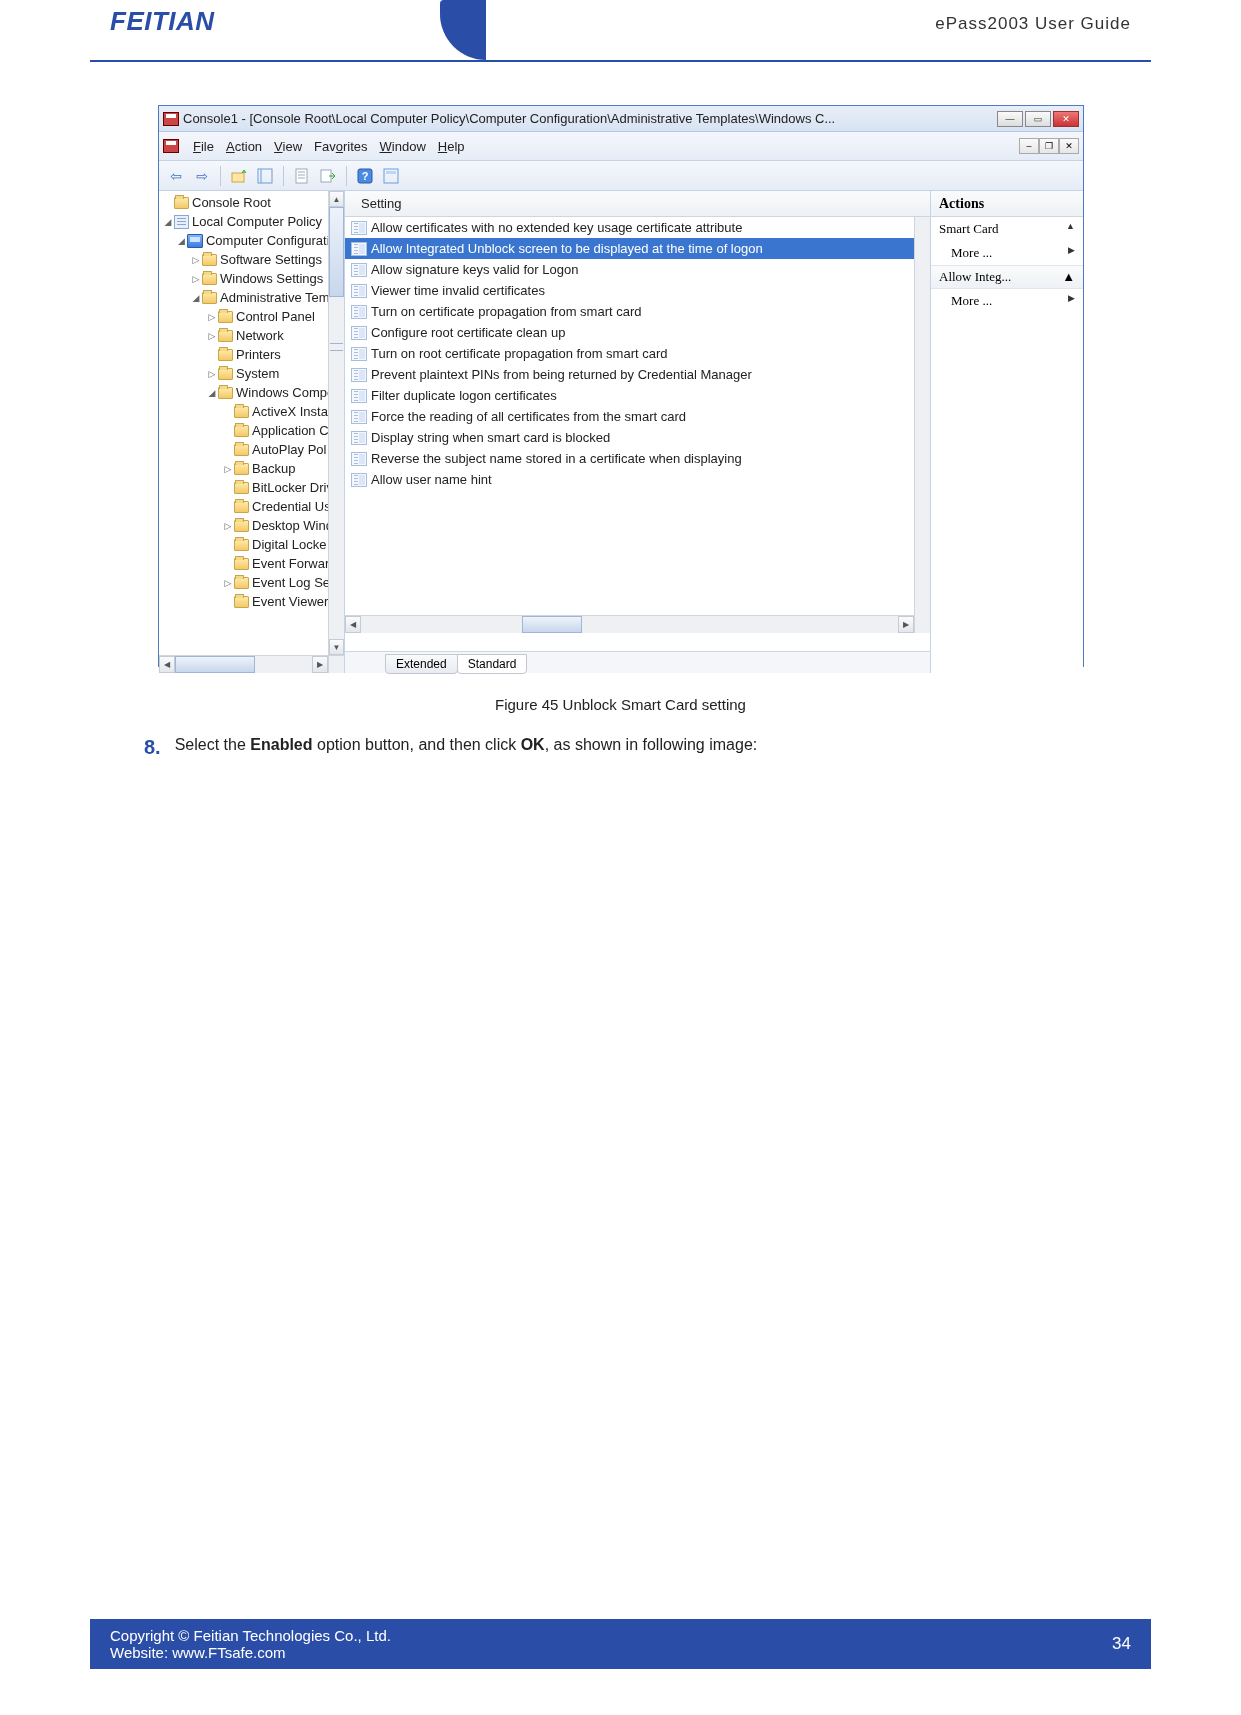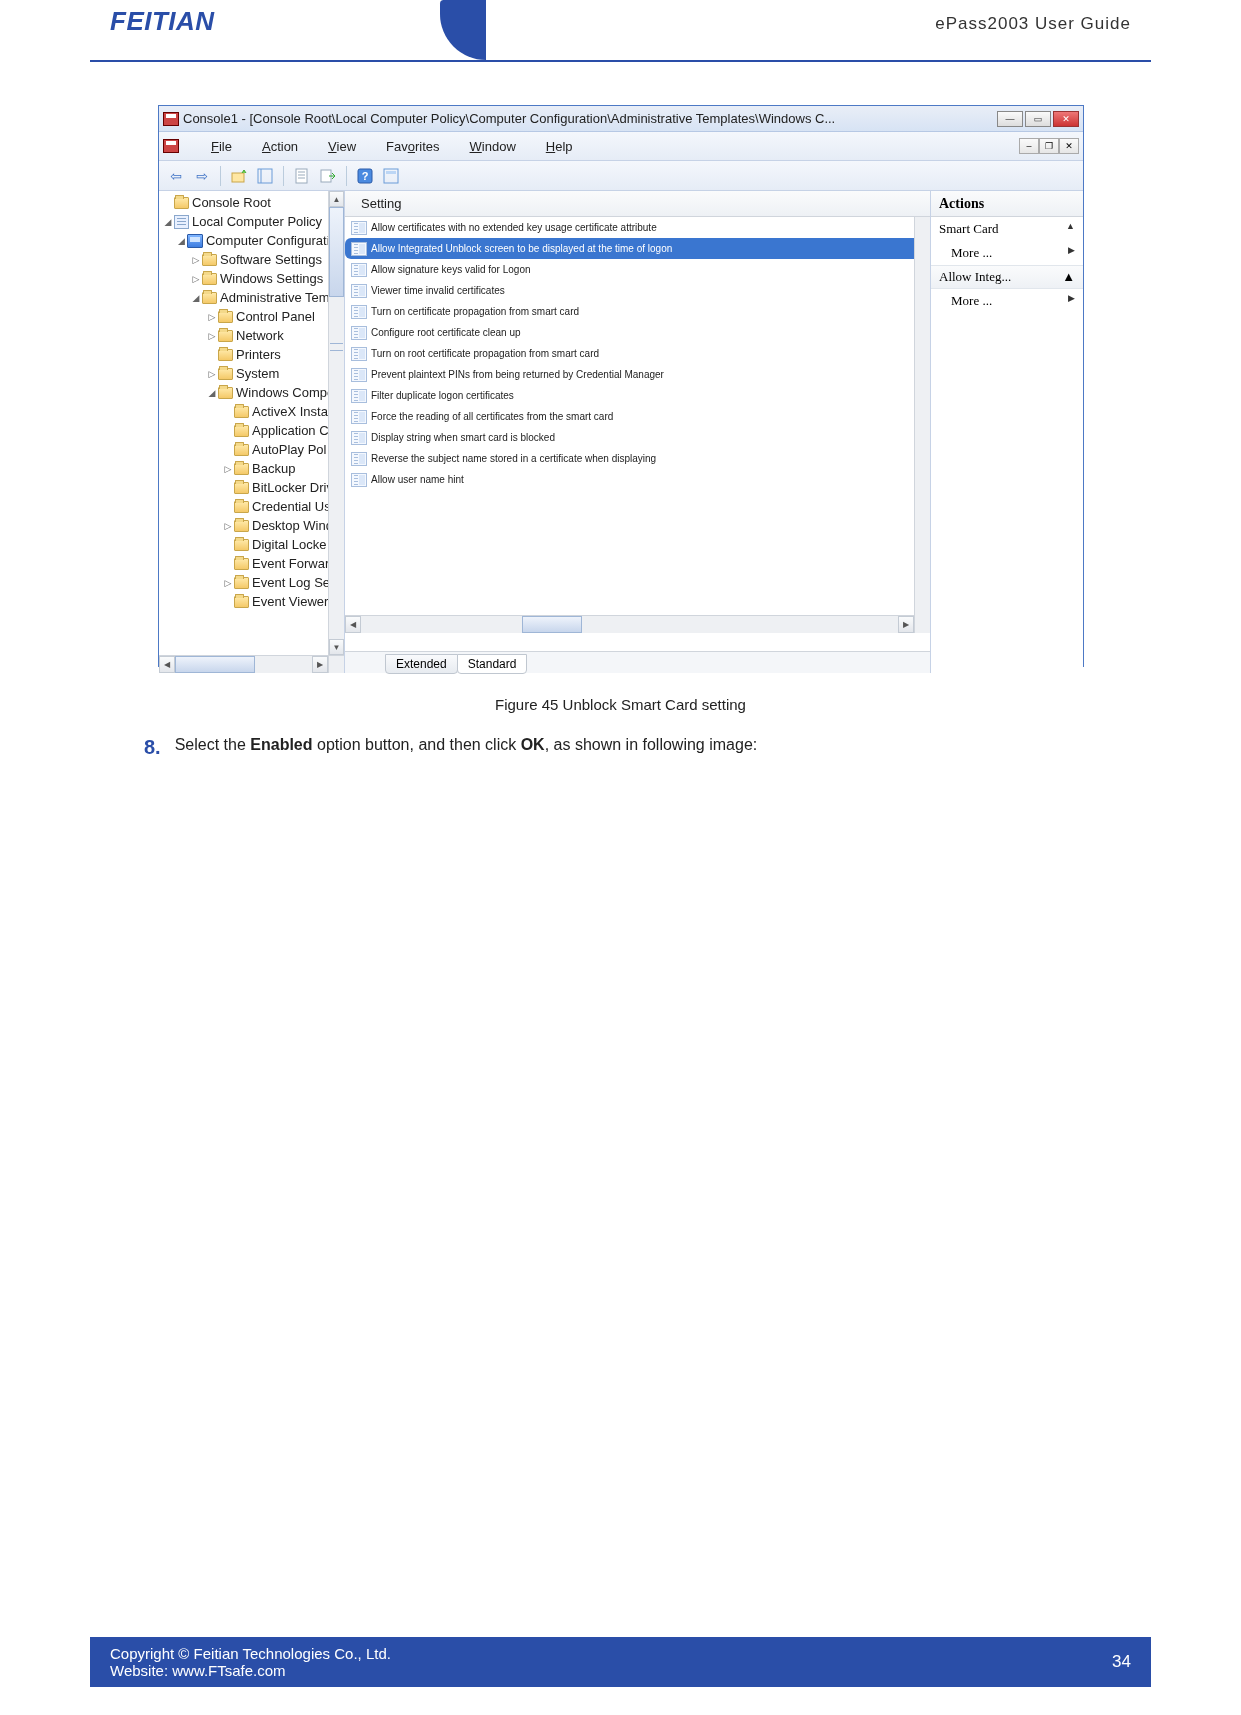--- a/index.html
+++ b/index.html
@@ -13,21 +13,21 @@
 
   .screenshot { position: absolute; left: 158px; top: 105px; width: 926px; height: 562px; border: 1px solid #4d79c5; background: #e9eef7; }
   .titlebar { height: 26px; display: flex; align-items: center; padding: 0 4px; background: linear-gradient(#e9eef7,#d7e3f4); border-bottom: 1px solid #b6c8e4; }
   .titlebar .ticon { width: 16px; height: 14px; margin-right: 4px; display:inline-block; background:#c44; border:1px solid #600; position:relative; }
   .titlebar .ticon::after { content:""; position:absolute; left:2px; top:1px; width:10px; height:4px; background:#fff; }
   .titlebar-text { font-size: 13px; color: #222; white-space: nowrap; overflow: hidden; text-overflow: ellipsis; flex:1; }
   .winbtns { display:flex; gap:2px; }
   .winbtn { width:26px; height:16px; border:1px solid #888; background:linear-gradient(#fafafa,#ddd); display:flex; align-items:center; justify-content:center; font-size:9px; color:#333; cursor:pointer; }
   .winbtn.close { background:linear-gradient(#e77,#c33); border-color:#933; color:#fff; }
 
-  .menubar { height: 24px; display: flex; align-items: center; padding: 14px 4px; background: linear-gradient(#f4f7fc,#e6ecf6); border-bottom: 1px solid #c6d2e6; gap: 30px; }
+  .menubar { height: 24px; display: flex; align-items: center; padding: 14px 4px; background: linear-gradient(#f4f7fc,#e6ecf6); border-bottom: 1px solid #c6d2e6; gap: 12px; }
   .menubar .ticon2 { width:16px; height:14px; background:#c44; border:1px solid #600; position:relative; margin-right:2px; }
   .menubar .ticon2::after { content:""; position:absolute; left:2px; top:1px; width:10px; height:4px; background:#fff; }
   .menuitem { font-size: 13px; color: #222; cursor: pointer; }
   .menuitem u { text-decoration: underline; }
   .menubar .childwin { margin-left:auto; display:flex; gap:0; }
   .childwin .cbtn { width:20px; height:16px; border:1px solid #aaa; background:linear-gradient(#fafafa,#e6e6e6); font-size:9px; display:flex; align-items:center; justify-content:center; cursor:pointer; }
 
   .toolbar { height: 30px; display: flex; align-items: center; padding: 0 6px; background: linear-gradient(#f4f7fc,#e6ecf6); border-bottom: 1px solid #c6d2e6; gap: 4px; }
   .tbtn { width:22px; height:22px; border:1px solid transparent; border-radius:2px; display:flex; align-items:center; justify-content:center; cursor:pointer; }
   .arrow { font-size:14px; color:#3a6fc4; }
@@ -52,21 +52,21 @@
   .treepane .vscroll .barmark{ position:absolute; left:1px; right:1px; top:152px; height:8px; border-top:1px solid #9fb6d6; border-bottom:1px solid #9fb6d6; }
   .treepane .hscroll { position:absolute; left:0; right:16px; bottom:0; height:18px; background:#eef0f3; border-top:1px solid #d0d5dc; display:flex; align-items:stretch; }
   .treepane .hscroll .lft,.treepane .hscroll .rgt{ width:16px; background:linear-gradient(#fafbfc,#e3e6eb); border:1px solid #c4cbd4; display:flex; align-items:center; justify-content:center; font-size:8px; color:#555; cursor:pointer; }
   .treepane .hscroll .htrack { flex:1; position:relative; }
   .treepane .hscroll .hthumb { position:absolute; top:0; bottom:0; left:0; width:80px; background:linear-gradient(#eef3fb,#c8d6ec); border:1px solid #9fb6d6; cursor:pointer; }
   .treepane .corner { position:absolute; right:0; bottom:0; width:16px; height:18px; background:#eef0f3; border-left:1px solid #d0d5dc; border-top:1px solid #d0d5dc; }
 
   .midpane { flex:1; display:flex; flex-direction:column; border-right:1px solid #c6d2e6; background:#fff; }
   .listhdr { height:26px; border-bottom:1px solid #d0d5dc; display:flex; align-items:center; padding-left:16px; font-size:13px; color:#222; background:linear-gradient(#fafbfc,#eef1f5); }
   .listbody { flex:1; position:relative; overflow:hidden; }
-  .lr { display:flex; align-items:center; height:21px; padding-left:6px; font-size:10px; color:#222; white-space:nowrap; cursor:pointer;border-radius:6px; }
+  .lr { display:flex; align-items:center; height:21px; padding-left:6px; font-size:13px; color:#222; white-space:nowrap; cursor:pointer; }
   .lr.sel { background:#3a76d0; color:#fff; }
   .lico { width:16px; height:14px; border:1px solid #a8bedd; margin-right:4px; flex:none; position:relative; background:#f4f8fe; }
   .lico::before { content:""; position:absolute; left:2px; top:1px; width:4px; height:10px; background:repeating-linear-gradient(#a8bedd 0 1px, transparent 1px 3px); }
   .lico::after { content:""; position:absolute; right:1px; top:1px; width:6px; height:10px; background:#dbe7f8; }
   .lr .nval { margin-left:auto; margin-right:6px; }
   .listbody .vscroll2 { position:absolute; right:0; top:0; bottom:18px; width:16px; background:#eef0f3; border-left:1px solid #d0d5dc; }
   .listbody .hscroll2 { position:absolute; left:0; right:16px; bottom:18px; height:18px; background:#eef0f3; border-top:1px solid #d0d5dc; display:flex; }
   .listbody .hscroll2 .lft,.listbody .hscroll2 .rgt{ width:16px; background:linear-gradient(#fafbfc,#e3e6eb); border:1px solid #c4cbd4; display:flex; align-items:center; justify-content:center; font-size:8px; color:#555; cursor:pointer; }
   .listbody .hscroll2 .trk { flex:1; position:relative; }
   .listbody .hscroll2 .th { position:absolute; left:30%; top:0; bottom:0; width:60px; background:linear-gradient(#eef3fb,#c8d6ec); border:1px solid #9fb6d6; cursor:pointer; }
@@ -79,21 +79,21 @@
   .actrow { display:flex; align-items:flex-start; padding:4px 8px; font-size:13px; cursor:pointer; }
   .actrow .tri { margin-left:auto; font-size:9px; color:#333; }
   .actrow.sub { padding-left:20px; }
   .actsep { height:24px; background:linear-gradient(#fafbfc,#eef1f5); border-top:1px solid #e1e6ec; border-bottom:1px solid #e1e6ec; display:flex; align-items:center; padding:0 8px; font-size:13px; }
 
   .caption { text-align:center; font-size:15px; color:#222; margin-top:16px; }
   .step { margin:18px 0 0 144px; font-size:16px; color:#222; display:flex; align-items:flex-start; }
   .step .num { color:#2a4ea8; font-weight:700; font-size:20px; margin-right:14px; }
   .step .txt b { font-weight:700; }
 
-  .footer { position:absolute; left:90px; right:90px; bottom:28px; height:50px; background:#2a4ea8; color:#fff; display:flex; align-items:center; padding:0 20px; font-size:15px; }
+  .footer { position:absolute; left:90px; right:90px; bottom:46px; height:50px; background:#2a4ea8; color:#fff; display:flex; align-items:center; padding:0 20px; font-size:15px; }
   .footer .pagenum { margin-left:auto; font-size:17px; }
   .below { position:absolute; bottom:690px; }
 </style>
 </head>
 <body>
 
 <div class="page">
   <div class="header">
     <div class="logo">FEITIAN</div>
     <div class="hr-blob"></div>

